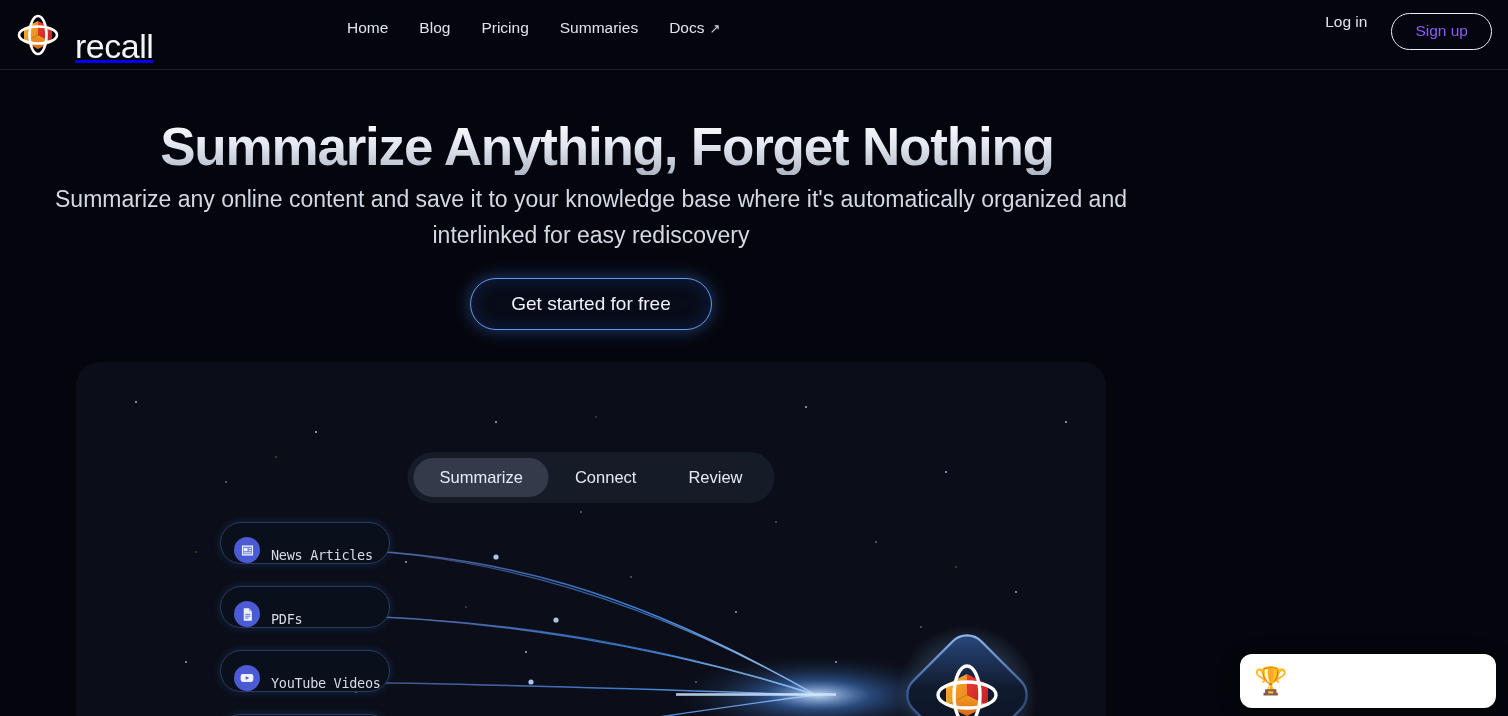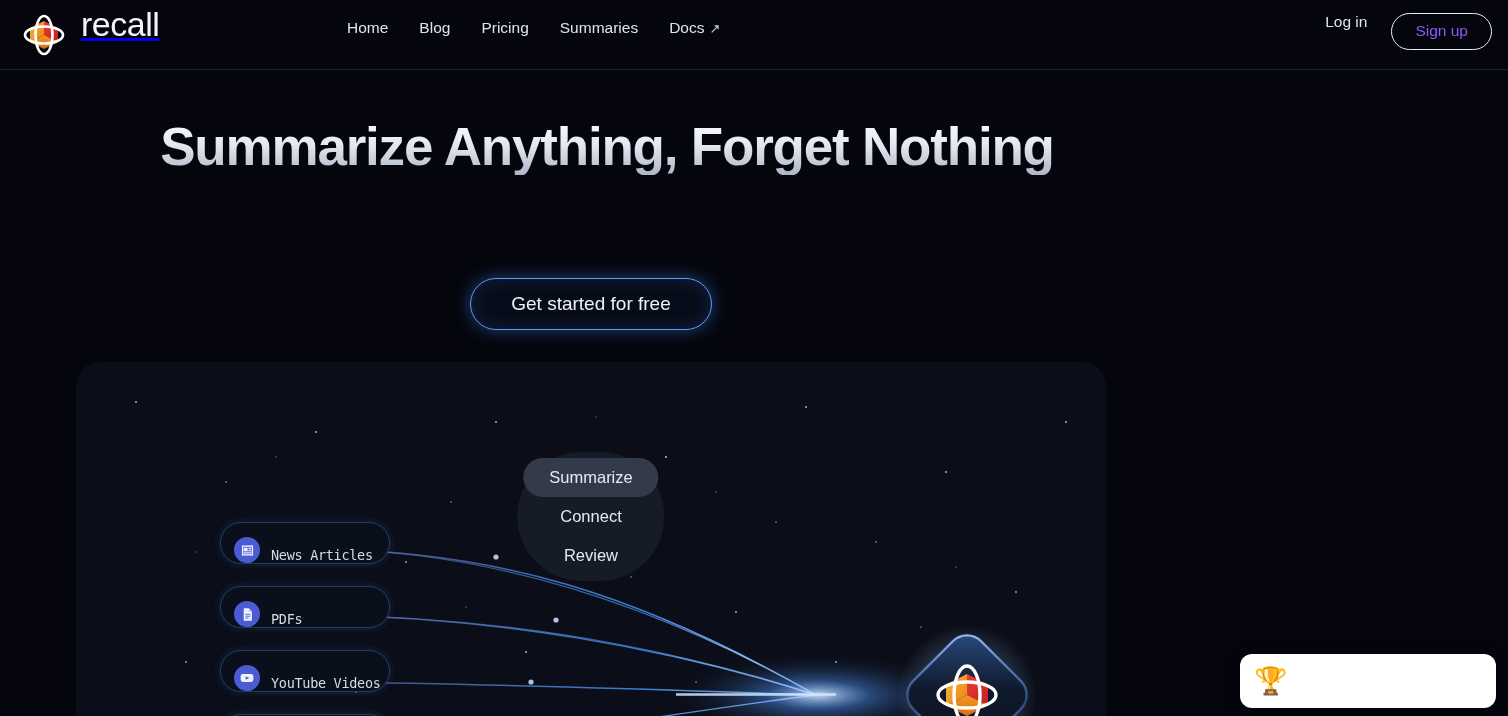--- a/index.html
+++ b/index.html
@@ -12,22 +12,22 @@
   body { position:relative; }
 
   
   .header {
     position:absolute; top:0; left:0; width:1508px; height:70px;
     border-bottom:1px solid #1b2030;
     background:#05060d;
     z-index:30;
   }
   .brand {
-    position:absolute; left:16px; top:7px;
-    display:flex; align-items:flex-start; gap:9px;
+    position:absolute; left:10px; top:7px;
+    display:flex; align-items:flex-end; gap:9px;
   }
   .brand-mark { width:56px; height:56px; display:block; }
   .brand-name {
     font-size:34px; color:#f2f4f8; letter-spacing:-0.5px;
     font-weight:400; line-height:1;
   }
   .nav {
     position:absolute; left:347px; top:19px;
     display:flex; align-items:center; gap:31px;
   }
@@ -80,21 +80,20 @@
     border-radius:24px 24px 0 0;
     overflow:hidden;
   }
   .panel-stars { position:absolute; inset:0; }
 
   .tabs {
     position:absolute; left:50%; transform:translateX(-50%); top:90px;
     display:flex; align-items:center; gap:0;
     background:#161b28; border-radius:999px; padding:6px;
     z-index:6;
-    flex-direction:column;
   }
   .tab {
     font-size:16.5px; color:#e5e9f2; padding:10px 26px;
     border-radius:999px; white-space:nowrap; cursor:pointer;
   }
   .tab.active { background:#333a4a; }
 
   .sources { position:absolute; left:144px; top:160px; z-index:6; }
   .src {
     display:flex; align-items:flex-end; gap:11px;
@@ -187,20 +186,21 @@
 
   <div class="auth">
     <a class="login" href="#">Log in</a>
     <a class="signup" href="#">Sign up</a>
   </div>
 </div>
 
 <div class="hero">
 
   <h1 class="headline">Summarize Anything, Forget Nothing</h1>
+  <p class="subhead">Summarize any online content and save it to your knowledge base where it's automatically organized and interlinked for easy rediscovery</p>
 
   <div class="cta-wrap">
     <a class="cta" href="#">Get started for free</a>
   </div>
 
   <div class="panel">
 
     <svg class="panel-stars" viewBox="0 0 1030 354" preserveAspectRatio="none">
       <defs>
         <radialGradient id="focus">

